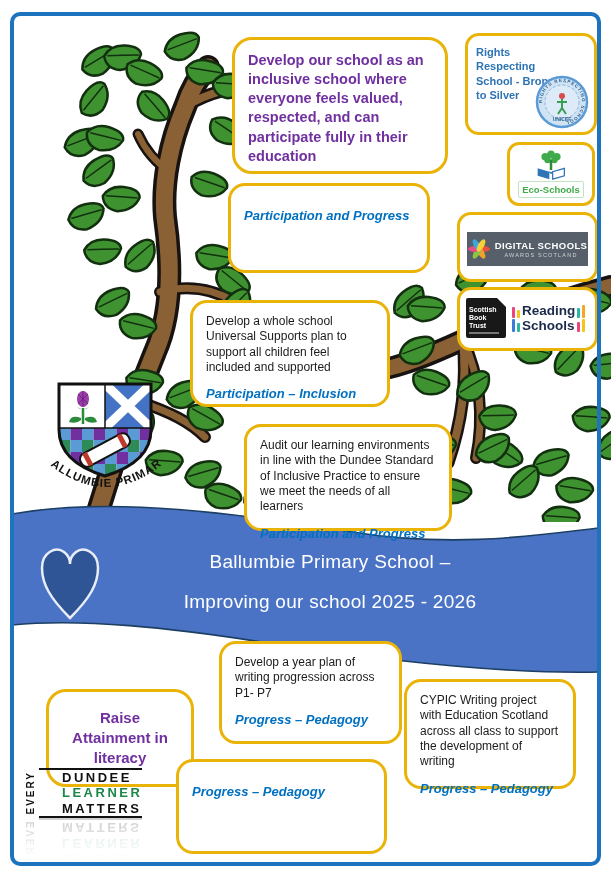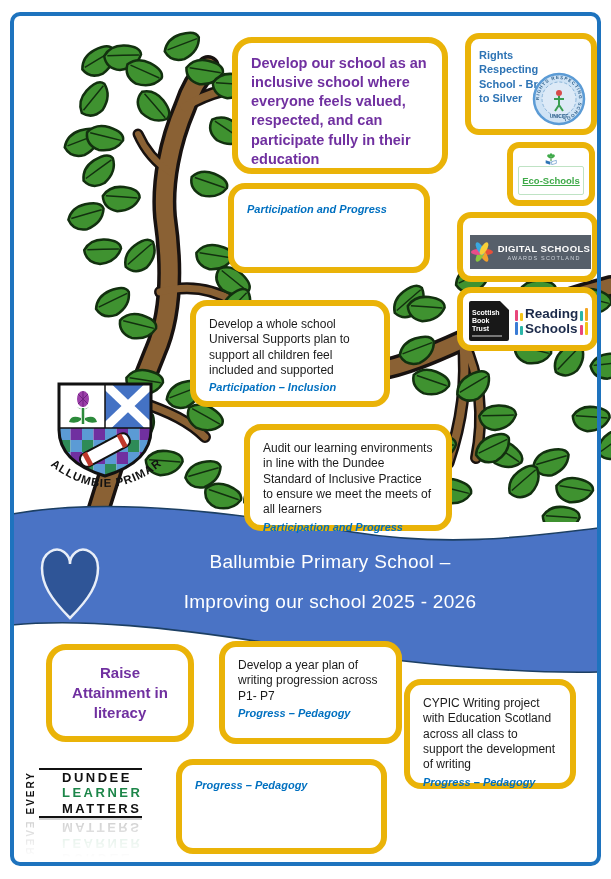--- a/index.html
+++ b/index.html
@@ -3,37 +3,37 @@
 <meta charset="utf-8">
 <style>
   html,body{margin:0;padding:0;background:#fff;}
   .page{position:relative;width:611px;height:879px;background:#fff;overflow:hidden;
         font-family:"Liberation Sans",sans-serif;}
   .layer{position:absolute;left:0;top:0;}
   
   .page-border{position:absolute;left:10px;top:12px;right:10px;bottom:13px;
         border:4px solid #1e73be;border-radius:10px;z-index:9;pointer-events:none;}
   
-  .box{position:absolute;background:#fff;border:6px solid #eab308;border-radius:17px;
+  .box{position:absolute;background:#fff;border:3px solid #eab308;border-radius:17px;
        box-sizing:border-box;padding:11px 13px;z-index:5;}
   .action-text{font-size:12px;line-height:1.28;color:#1b1b1b;}
-  .tag{font-size:11px;font-weight:bold;font-style:italic;color:#0070c0;margin-top:3px;}
+  .tag{font-size:13px;font-weight:bold;font-style:italic;color:#0070c0;margin-top:11px;}
   .goal-text{font-size:14.5px;font-weight:bold;color:#7030a0;line-height:1.32;}
-  .goal-center{display:flex;align-items:center;justify-content:center;text-align:center;}
+  .goal-center{display:flex;align-items:center;justify-content:center;text-align:center;margin-top:45px;}
   
   .banner-svg{position:absolute;left:12px;top:498px;z-index:3;}
   .banner-title{position:absolute;z-index:4;color:#fff;font-size:19px;text-align:center;
        left:115px;width:430px;letter-spacing:.3px;}
   .heart-svg{position:absolute;left:38px;top:540px;z-index:4;}
   
   .rights-label{font-size:11px;font-weight:bold;color:#2e74b5;line-height:1.3;width:96px;}
   .badge-circ{position:absolute;right:5px;bottom:3px;}
   .eco-box{display:flex;flex-direction:column;align-items:center;justify-content:center;padding:5px;}
   .eco-label{font-size:9.5px;font-weight:bold;color:#3faa49;margin-top:1px;border:1px solid #bfe3c4;
-       padding:8px 3px;border-radius:2px;text-decoration:underline;}
+       padding:2px 3px;border-radius:2px;}
   .digital-banner{position:absolute;left:7px;top:17px;width:121px;height:34px;background:#565f6a;
        display:flex;align-items:center;justify-content:center;gap:5px;}
   .digital-words{display:flex;flex-direction:column;align-items:center;}
   .digital-title{color:#fff;font-size:9.5px;font-weight:bold;letter-spacing:.4px;white-space:nowrap;}
   .digital-sub{color:#cdd3da;font-size:5.5px;letter-spacing:1.2px;margin-top:1px;white-space:nowrap;}
   .reading-wrap{position:absolute;left:6px;top:8px;display:flex;align-items:center;gap:6px;}
   .sbt{width:40px;height:40px;background:#181818;border-radius:2px;position:relative;
        display:flex;flex-direction:column;justify-content:flex-end;padding:3px 3px 4px 3px;box-sizing:border-box;}
   .sbt:after{content:"";position:absolute;right:0;top:0;border-style:solid;border-width:0 9px 9px 0;
        border-color:transparent #fff transparent transparent;}
@@ -174,21 +174,21 @@
   <div class="box" style="left:228px;top:183px;width:202px;height:90px">
     <div class="tag">Participation and Progress</div>
   </div>
 
   <div class="box" style="left:190px;top:300px;width:200px;height:107px">
     <div class="action-text">Develop a whole school Universal Supports plan to support all children feel included and supported</div>
     <div class="tag">Participation – Inclusion</div>
   </div>
 
   <div class="box" style="left:244px;top:424px;width:208px;height:107px">
-    <div class="action-text">Audit our learning environments in line with the Dundee Standard of Inclusive Practice to ensure we meet the meets of all learners</div>
+    <div class="action-text">Audit our learning environments in line with the Dundee Standard of Inclusive Practice to ensure we meet the needs of all learners</div>
     <div class="tag">Participation and Progress</div>
   </div>
 
   <div class="box goal-center" style="left:46px;top:644px;width:148px;height:98px;border-radius:20px">
     <div class="goal-text" style="font-size:15px">Raise Attainment in literacy</div>
   </div>
 
   <div class="box" style="left:219px;top:641px;width:183px;height:103px">
     <div class="action-text">Develop a year plan of writing progression across P1- P7</div>
     <div class="tag">Progress – Pedagogy</div>

